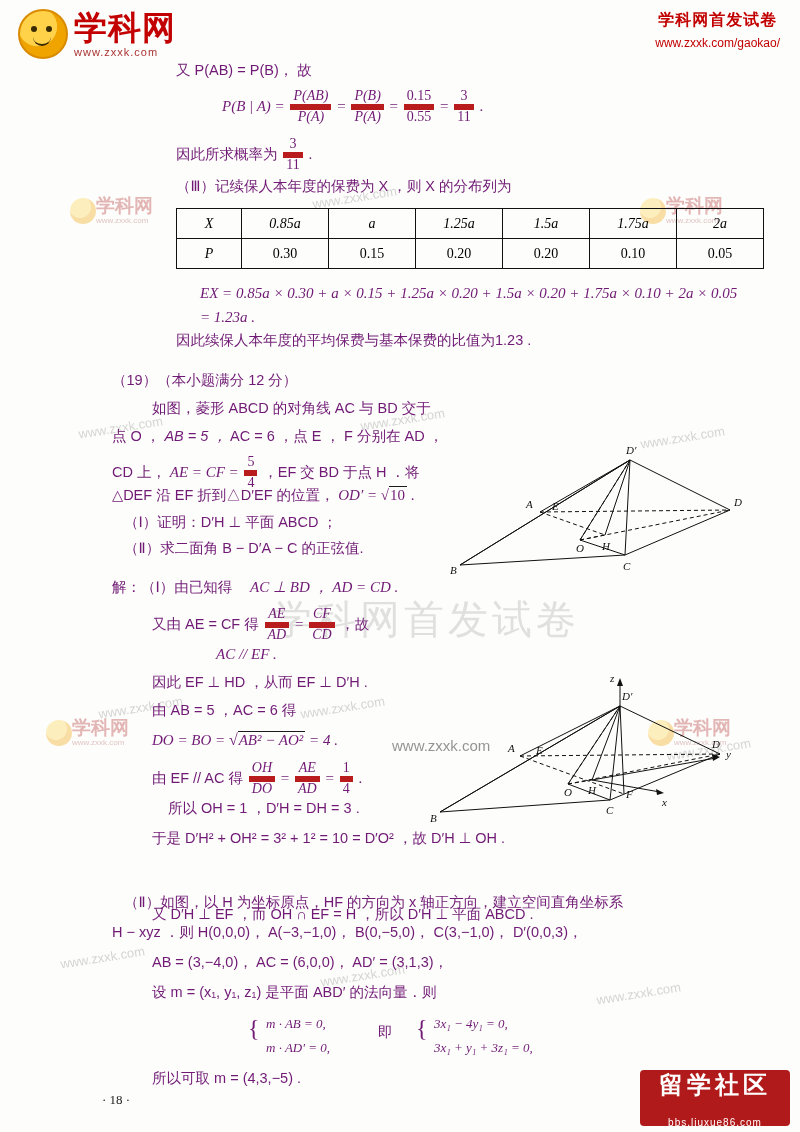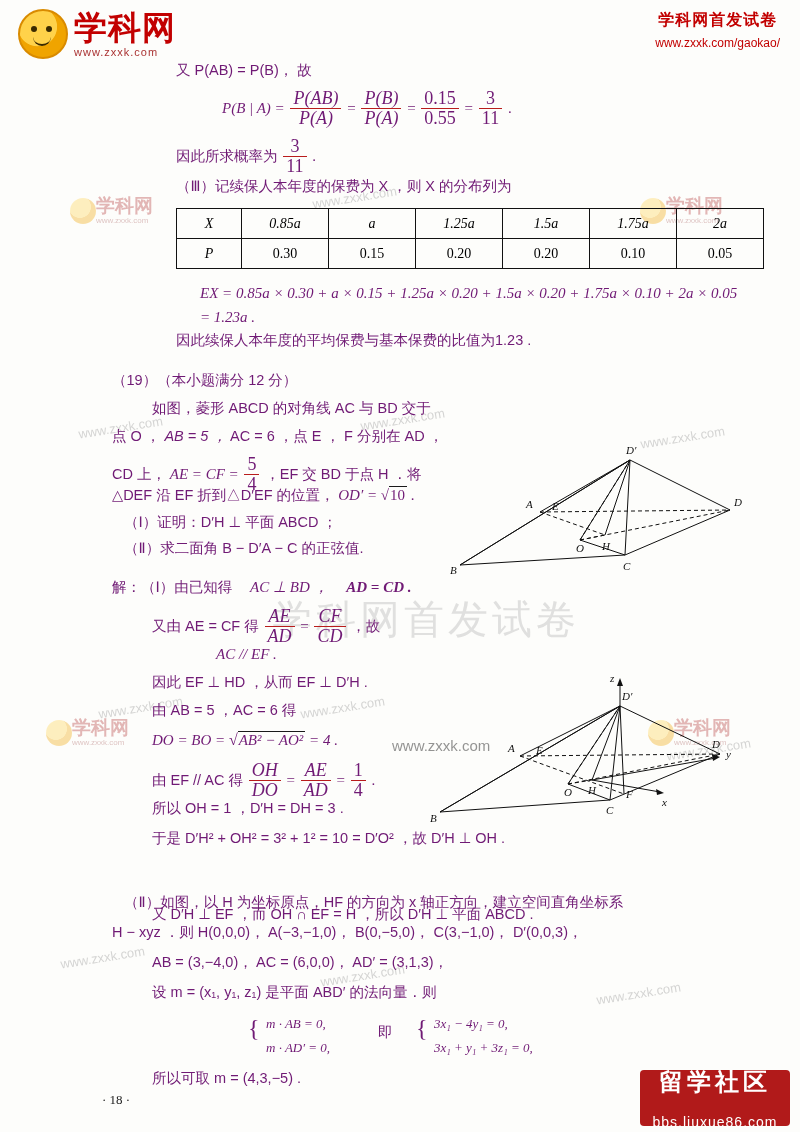--- a/index.html
+++ b/index.html
@@ -104,28 +104,28 @@
   }
   .it { font-style: italic; }
   .cn { font-family: "Liberation Sans", sans-serif; font-size: 14.5px; }
   .sm { font-size: 13px; }
 
   
   .frac {
     display: inline-block;
     vertical-align: middle;
     text-align: center;
-    font-size: 18px;
+    font-size: 14px;
     line-height: 1.05;
     margin: 0 2px;
     position: relative;
     top: -1px;
   }
   .frac .num { display: block; padding: 0 3px; }
-  .frac .den { display: block; border-top: 1px solid #b91c1c; padding: 0 3px; }
+  .frac .den { display: block; border-top: 6px solid #b91c1c; padding: 0 3px; }
 
   .sqrt {
     border-top: 1px solid #1a1a1a;
     padding: 0 2px 0 1px;
   }
 
   
   table.dist {
     position: absolute;
     left: 176px; top: 146px;
@@ -205,21 +205,21 @@
     background: #b11a1a;
     border-radius: 4px;
     color: #fff;
     font-family: "Liberation Sans", sans-serif;
     display: flex;
     flex-direction: column;
     align-items: center;
     justify-content: center;
   }
   .brand-bl .b1 { font-size: 24px; font-weight: bold; letter-spacing: 4px; }
-  .brand-bl .b2 { font-size: 14px; margin-top: 16px; letter-spacing: 1px; }
+  .brand-bl .b2 { font-size: 10px; margin-top: 16px; letter-spacing: 1px; }
 </style>
 </head>
 <body>
 
 <div id="page">
 
   <div class="hdr-logo">
     <div class="face">
         <div class="smile"></div>
       </div>
@@ -364,21 +364,21 @@
       <span class="it">OD′ =</span>
       <span style="font-size:15px;">√</span><span class="sqrt">10</span>
       <span>.</span>
     </div>
     <div class="ln cn" style="left:124px; top:452px;">（Ⅰ）证明：D′H ⊥ 平面 ABCD ；</div>
     <div class="ln cn" style="left:124px; top:478px;">（Ⅱ）求二面角 B − D′A − C 的正弦值.</div>
 
     <div class="ln" style="left:112px; top:516px;">
       <span class="cn">解：（Ⅰ）由已知得</span>
       <span class="it" style="margin-left:14px;">AC ⊥ BD ，</span>
-      <span class="it" style="margin-left:14px;font-weight:bold;">AD = CD .</span>
+      <span class="it" style="">AD = CD .</span>
     </div>
     <div class="ln" style="left:152px; top:546px;">
       <span class="cn">又由 AE = CF 得</span>
       <span class="frac">
         <span class="num it">AE</span>
         <span class="den it">AD</span>
       </span>
       <span>=</span>
       <span class="frac">
         <span class="num it">CF</span>
@@ -405,21 +405,21 @@
         <span class="num it">AE</span>
         <span class="den it">AD</span>
       </span>
       <span>=</span>
       <span class="frac">
         <span class="num">1</span>
         <span class="den">4</span>
       </span>
       <span>.</span>
     </div>
-    <div class="ln cn" style="left:152px; top:738px;">所以 OH = 1 ，D′H = DH = 3 .</div>
+    <div class="ln cn" style="left:168px; top:738px;">所以 OH = 1 ，D′H = DH = 3 .</div>
     <div class="ln cn" style="left:152px; top:768px;">于是 D′H² + OH² = 3² + 1² = 10 = D′O² ，故 D′H ⊥ OH .</div>
     <div class="ln cn" style="left:152px; top:844px;">又 D′H ⊥ EF ，而 OH ∩ EF = H ，所以 D′H ⊥ 平面 ABCD .</div>
     <div class="ln cn" style="left:124px; top:832px;">（Ⅱ）如图，以 H 为坐标原点，HF 的方向为 x 轴正方向，建立空间直角坐标系</div>
     <div class="ln cn" style="left:112px; top:862px;">H − xyz ．则 H(0,0,0)， A(−3,−1,0)， B(0,−5,0)， C(3,−1,0)， D′(0,0,3)，</div>
     <div class="ln cn" style="left:152px; top:892px;">AB = (3,−4,0)， AC = (6,0,0)， AD′ = (3,1,3)，</div>
     <div class="ln cn" style="left:152px; top:922px;">设 m = (x₁, y₁, z₁) 是平面 ABD′ 的法向量．则</div>
 
     <div class="ln" style="left:248px; top:952px; font-size:24px;">{</div>
     <div class="ln it sm" style="left:266px; top:954px;">m · AB = 0,</div>
     <div class="ln it sm" style="left:266px; top:978px;">m · AD′ = 0,</div>

